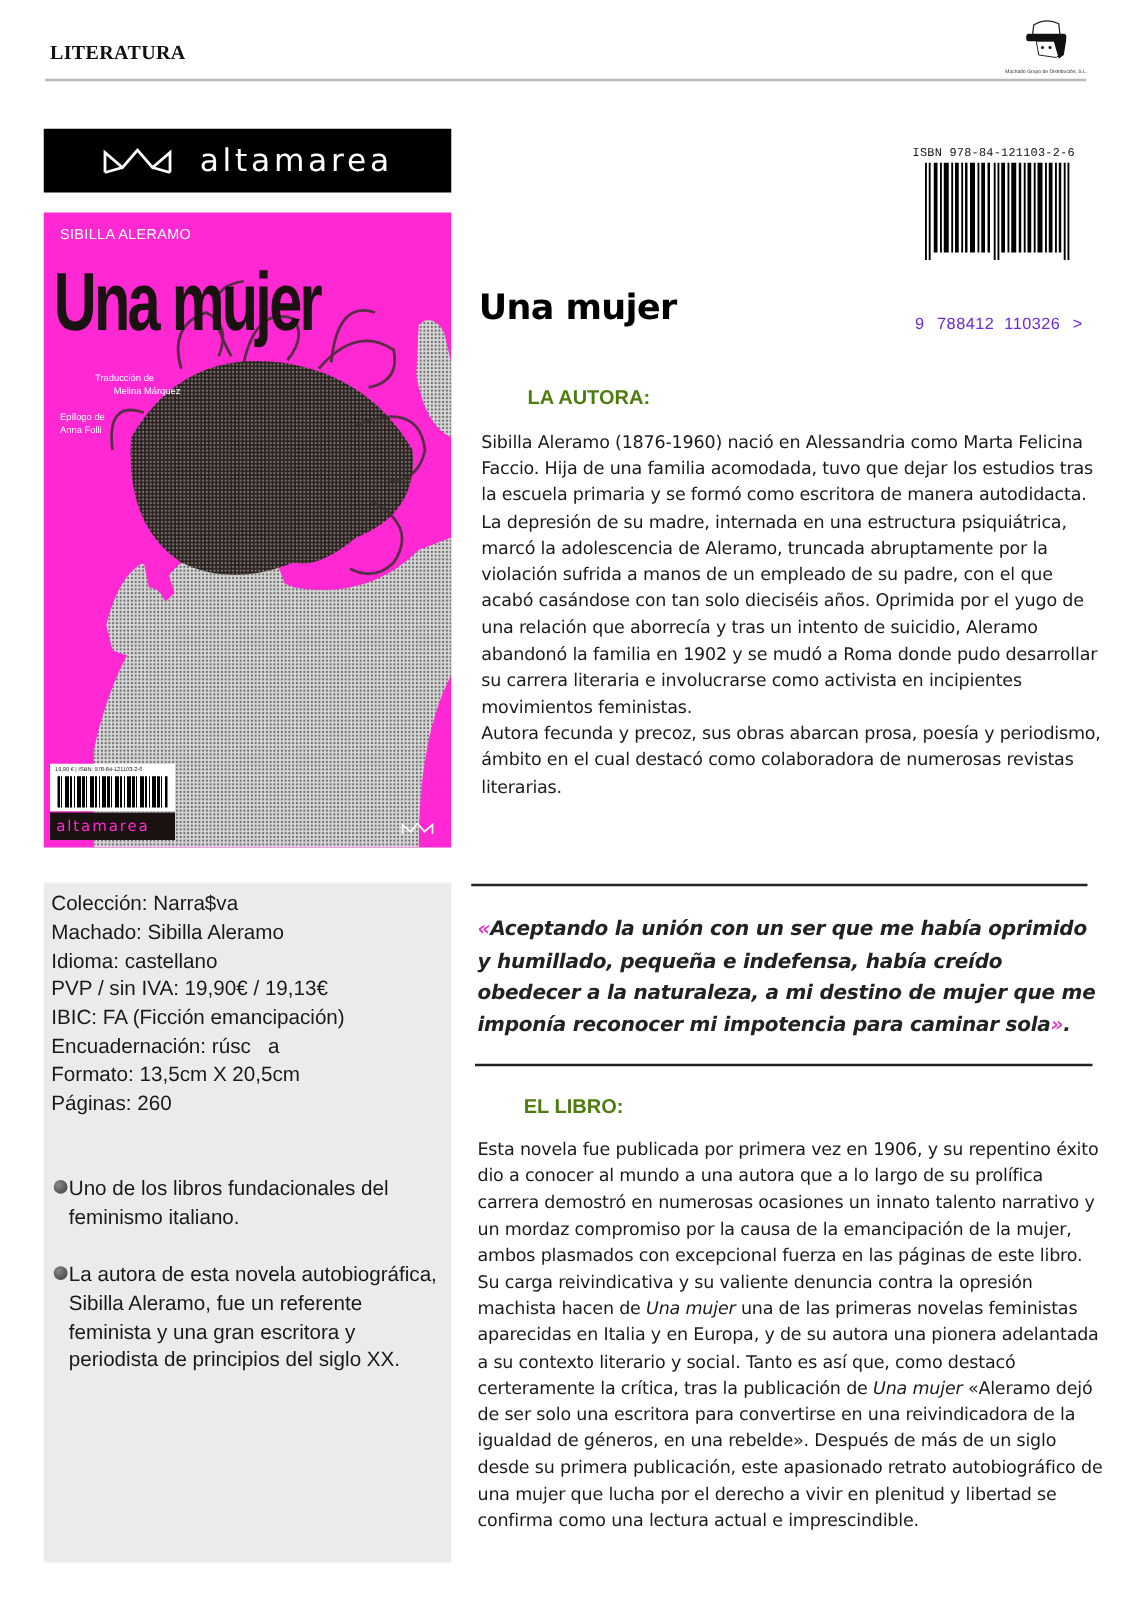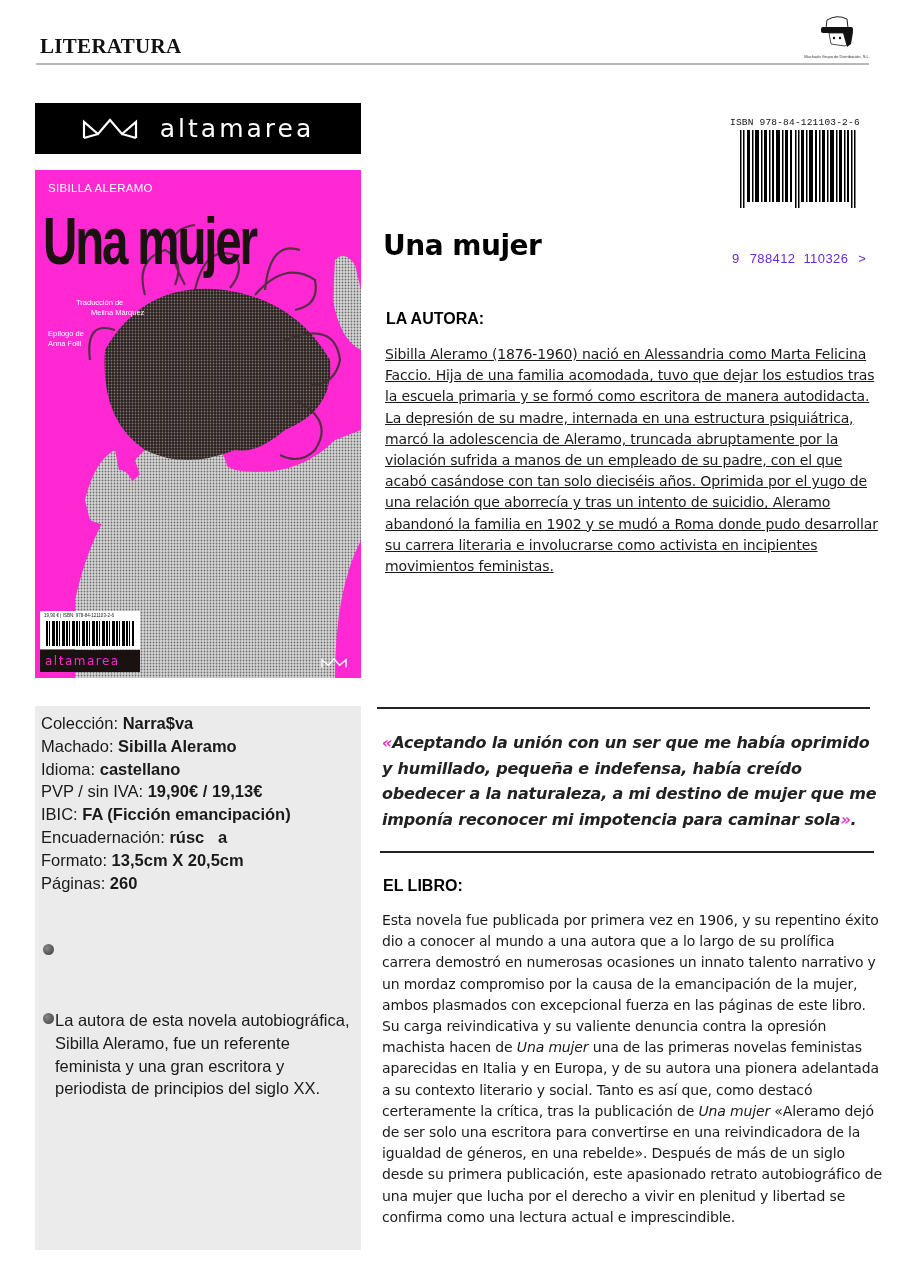--- a/index.html
+++ b/index.html
@@ -1,20 +1,20 @@
 <!DOCTYPE html>
 <html><head>
 <meta charset="utf-8">
 <style>
   * { box-sizing: border-box; margin: 0; padding: 0; }
   html, body { width: 906px; height: 1280px; background: #ffffff; overflow: hidden; }
   body { position: relative; font-family: "Liberation Sans", "DejaVu Sans", sans-serif; color: #1a1a1a; }
 
   
-  .header-label { position: absolute; left: 40px; top: 34px; font-family: "Liberation Serif", "DejaVu Serif", serif; font-weight: bold; font-size: 21px; letter-spacing: 0.3px; color: #111; }
+  .header-label { position: absolute; left: 40px; top: 34px; font-family: "Liberation Serif", "DejaVu Serif", serif; font-weight: bold; font-size: 16px; letter-spacing: 0.3px; color: #111; }
   .header-rule { position: absolute; left: 36px; top: 63px; width: 833px; height: 2px; background: #b9b9b9; }
   .distributor { position: absolute; left: 803px; top: 14px; width: 68px; height: 46px; }
   .distributor svg { position: absolute; left: 14px; top: 0; }
   .distributor .dist-name { position: absolute; left: 0; top: 40px; width: 68px; font-size: 4px; color: #333; text-align: center; white-space: nowrap; }
 
   
   .logo-bar { position: absolute; left: 35px; top: 103px; width: 326px; height: 51px; background: #000; display: flex; align-items: center; justify-content: center; gap: 22px; }
   .logo-bar .logo-text { color: #fff; font-family: "DejaVu Sans", sans-serif; font-size: 25px; letter-spacing: 3px; font-weight: normal; }
 
   
@@ -32,31 +32,31 @@
 
   
   .isbn-block { position: absolute; left: 726px; top: 115px; width: 150px; height: 110px; }
   .isbn-block .isbn-top { position: absolute; left: 4px; top: 2px; font-family: "Liberation Mono", "DejaVu Sans Mono", monospace; font-size: 9.5px; color: #111; letter-spacing: 0.2px; }
   .isbn-block .bars { position: absolute; left: 14px; top: 15px; width: 116px; height: 78px; }
   .isbn-block .isbn-bottom { position: absolute; left: 6px; top: 92px; font-size: 13px; color: #6d28d9; letter-spacing: 0.4px; white-space: nowrap; margin-top: 44px; }
 
   
   .book-title { position: absolute; left: 383px; top: 229px; font-family: "DejaVu Sans", sans-serif; font-weight: bold; font-size: 28px; color: #000; letter-spacing: -0.5px; }
 
-  .section-head { position: absolute; color: #000000; font-weight: bold; font-size: 16px; }
+  .section-head { position: absolute; color: #4d7c0f; font-weight: bold; font-size: 16px; margin-left: 36px; }
   .body-text { position: absolute; font-family: "DejaVu Sans", "Liberation Sans", sans-serif; font-size: 14px; line-height: 21.2px; color: #1a1a1a; letter-spacing: -0.15px; }
 
   .author-head { left: 386px; top: 310px; }
-  .author-text { left: 385px; top: 344px; width: 500px; text-decoration: underline; }
+  .author-text { left: 385px; top: 344px; width: 500px; }
   .author-text p { margin: 0; }
 
   
   .info-panel { position: absolute; left: 35px; top: 706px; width: 326px; height: 544px; background: #ebebeb; }
   .info-list { position: absolute; left: 6px; top: 6px; font-size: 16.5px; line-height: 22.8px; color: #1a1a1a; font-family: "Liberation Sans", sans-serif; }
-  .info-row b { font-weight: bold; }
+  .info-row b { font-weight: normal; }
   .bullet { position: absolute; left: 8px; width: 312px; font-size: 16.5px; line-height: 22.8px; color: #1a1a1a; padding-left: 12px; font-family: "Liberation Sans", sans-serif; }
   .bullet .dot { position: absolute; left: 0; top: 4px; width: 11px; height: 11px; border-radius: 50%; background: radial-gradient(circle at 35% 35%, #888, #3a3a3a); }
 
   
   .quote-rule { position: absolute; height: 1.5px; background: #222; }
   .quote { position: absolute; left: 382px; top: 730px; width: 495px; font-family: "DejaVu Sans", sans-serif; font-style: italic; font-weight: bold; font-size: 16px; line-height: 25.5px; color: #222; letter-spacing: -0.2px; }
   .quote .mark { color: #ea34c8; }
 
   .libro-head { left: 383px; top: 877px; }
   .libro-text { left: 382px; top: 910px; width: 500px; }
@@ -178,36 +178,38 @@
     <span style="margin-left:4px;">110326</span>
     <span style="margin-left:6px;">&gt;</span>
   </div>
 </div>
 
 <div class="book-title">Una mujer</div>
 
 <div class="section-head author-head">LA AUTORA:</div>
 <div class="body-text author-text">
   <p>Sibilla Aleramo (1876-1960) nació en Alessandria como Marta Felicina Faccio. Hija de una familia acomodada, tuvo que dejar los estudios tras la escuela primaria y se formó como escritora de manera autodidacta. La depresión de su madre, internada en una estructura psiquiátrica, marcó la adolescencia de Aleramo, truncada abruptamente por la violación sufrida a manos de un empleado de su padre, con el que acabó casándose con tan solo dieciséis años. Oprimida por el yugo de una relación que aborrecía y tras un intento de suicidio, Aleramo abandonó la familia en 1902 y se mudó a Roma donde pudo desarrollar su carrera literaria e involucrarse como activista en incipientes movimientos feministas.</p>
+  <p>Autora fecunda y precoz, sus obras abarcan prosa, poesía y periodismo, ámbito en el cual destacó como colaboradora de numerosas revistas literarias.</p>
 </div>
 
 <div class="info-panel">
   <div class="info-list">
     <div class="info-row"><span>Colección: </span><b>Narra$va</b></div>
     <div class="info-row"><span>Machado: </span><b>Sibilla Aleramo</b></div>
     <div class="info-row"><span>Idioma: </span><b>castellano</b></div>
     <div class="info-row"><span>PVP / sin IVA: </span><b>19,90€ / 19,13€</b></div>
     <div class="info-row"><span>IBIC: </span><b>FA (Ficción emancipación)</b></div>
     <div class="info-row"><span>Encuadernación: </span><b style="white-space:pre;">rúsc   a</b></div>
     <div class="info-row"><span>Formato: </span><b>13,5cm X 20,5cm</b></div>
     <div class="info-row"><span>Páginas: </span><b>260</b></div>
   </div>
 
   <div class="bullet" style="top:234px;">
     <span class="dot"></span>
+    <span>Uno de los libros fundacionales del feminismo italiano.</span>
   </div>
   <div class="bullet" style="top:303px;">
     <span class="dot"></span>
     <span>La autora de esta novela autobiográfica, Sibilla Aleramo, fue un referente feminista y una gran escritora y periodista de principios del siglo XX.</span>
   </div>
 </div>
 
 <div class="quote-rule" style="left:377px; top:707px; width:493px;"></div>
 <div class="quote"><span class="mark">«</span><span>Aceptando la unión con un ser que me había oprimido y humillado, pequeña e indefensa, había creído obedecer a la naturaleza, a mi destino de mujer que me imponía reconocer mi impotencia para caminar sola</span><span class="mark">»</span><span>.</span></div>
 <div class="quote-rule" style="left:380px; top:851px; width:494px;"></div>

